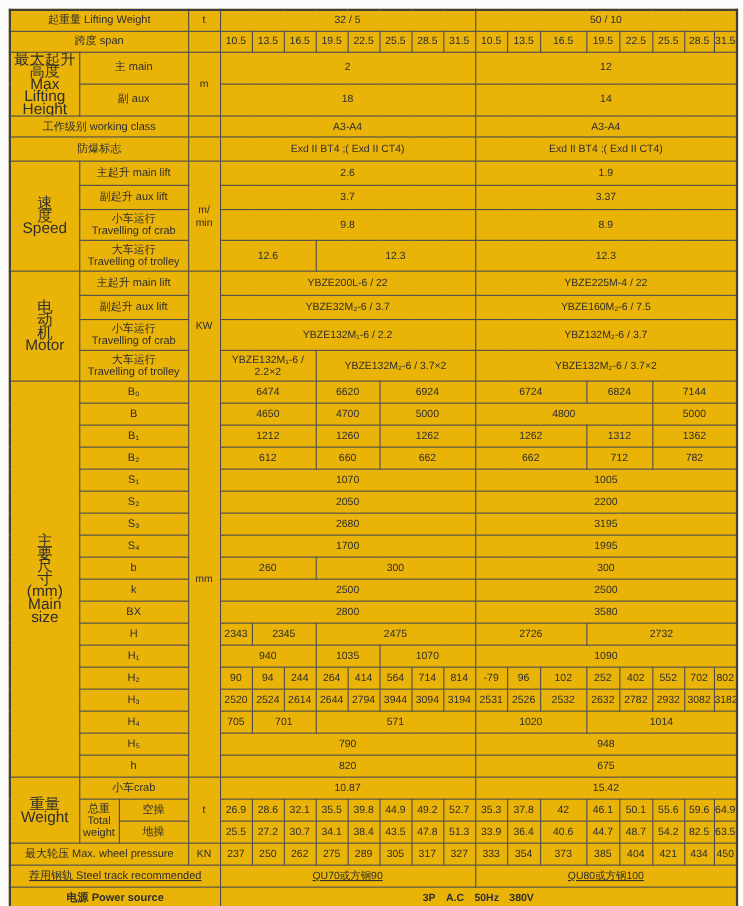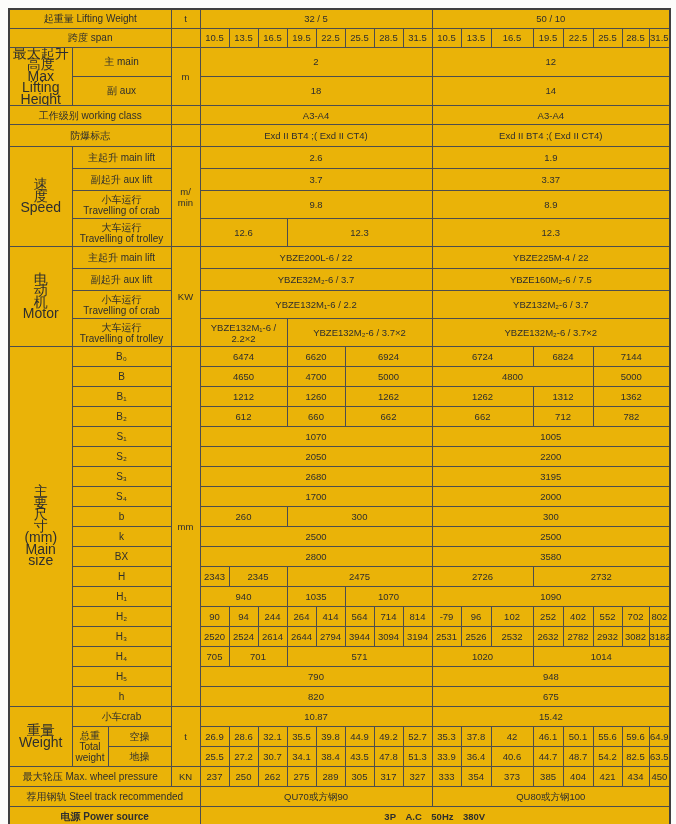--- a/index.html
+++ b/index.html
@@ -223,21 +223,21 @@
         <td colspan="8" class="c-d">2200</td>
       </tr>
       <tr style="height: 20px;">
         <td colspan="2" class="c-s">S₃</td>
         <td colspan="8" class="c-d">2680</td>
         <td colspan="8" class="c-d">3195</td>
       </tr>
       <tr style="height: 20px;">
         <td colspan="2" class="c-s">S₄</td>
         <td colspan="8" class="c-d">1700</td>
-        <td colspan="8" class="c-d">2000</td>
+        <td colspan="8" class="c-d">1995</td>
       </tr>
       <tr style="height: 20px;">
         <td colspan="2" class="c-s">b</td>
         <td colspan="3" class="c-d">260</td>
         <td colspan="5" class="c-d">300</td>
         <td colspan="8" class="c-d">300</td>
       </tr>
       <tr style="height: 20px;">
         <td colspan="2" class="c-s">k</td>
         <td colspan="8" class="c-d">2500</td>
@@ -381,21 +381,21 @@
         <td class="c-d">327</td>
         <td class="c-d">333</td>
         <td class="c-d">354</td>
         <td class="c-d">373</td>
         <td class="c-d">385</td>
         <td class="c-d">404</td>
         <td class="c-d">421</td>
         <td class="c-d">434</td>
         <td class="c-d">450</td>
       </tr>
-      <tr style="height: 20px;">
+      <tr style="height: 20px; text-decoration: underline;">
         <td colspan="4" class="c-l">荐用钢轨 Steel track recommended</td>
         <td colspan="8" class="c-d">QU70或方钢90</td>
         <td colspan="8" class="c-d">QU80或方钢100</td>
       </tr>
       <tr style="height: 20px; font-weight: bold;">
         <td colspan="4" class="c-l">电源 Power source</td>
         <td colspan="16" class="c-d">3P  A.C  50Hz  380V</td>
       </tr>
     </tbody>
 </table>

